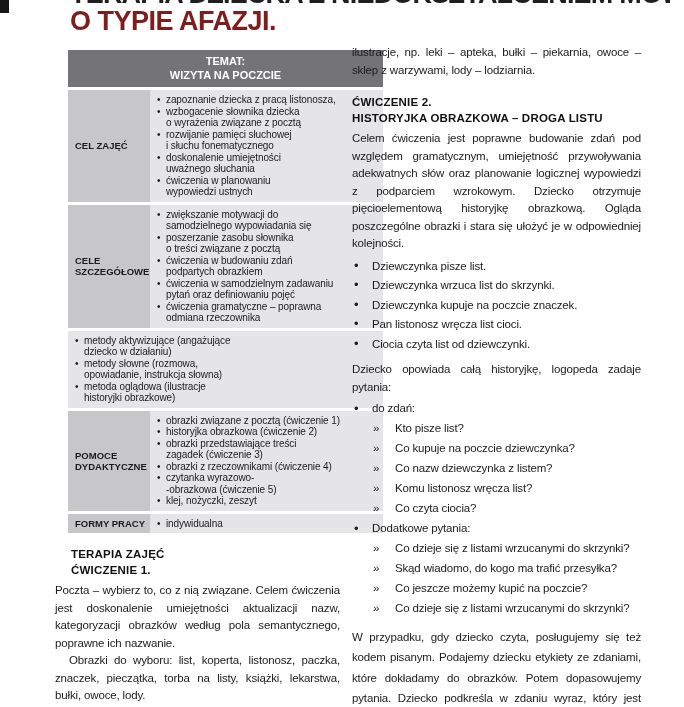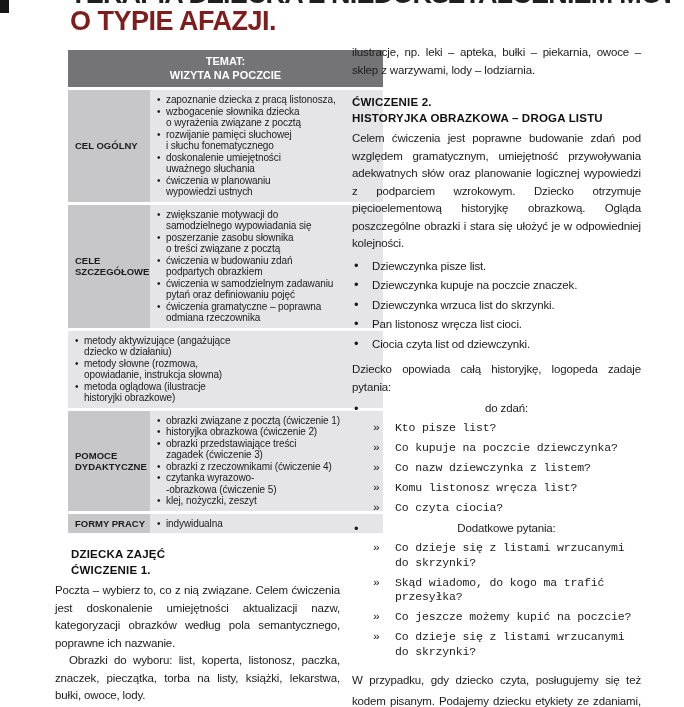--- a/index.html
+++ b/index.html
@@ -69,27 +69,27 @@
   .story-list { list-style:none; margin:6px 0 10px 0; padding:0; }
   .story-list li {
     position:relative; padding-left:20px; margin-bottom:5px;
     font-size:11.5px; line-height:14.5px; letter-spacing:-0.15px;
   }
   .story-list li::before { content:"\2022"; position:absolute; left:2px; font-size:13px; }
 
   .qgroups { margin-top:5px; }
   .qgroup-label {
     position:relative; padding-left:20px;
-    font-size:11.5px; line-height:15px; margin-bottom:5px; letter-spacing:-0.15px;text-align:center;
+    font-size:11.5px; line-height:15px; margin-bottom:5px; letter-spacing:-0.15px;
   }
   .qgroup-label::before { content:"\2022"; position:absolute; left:2px; font-size:13px; }
   .qlist { list-style:none; margin:0; padding:0; }
   .qlist li {
     position:relative; padding-left:43px; margin-bottom:5.5px;
-    font-size:11.5px; line-height:14.5px; letter-spacing:-0.15px;font-family:Liberation Mono, monospace;
+    font-size:11.5px; line-height:14.5px; letter-spacing:-0.15px;
   }
   .qlist li::before { content:"\00BB"; position:absolute; left:21px; }
 </style>
 </head>
 <body>
 
 <div class="page">
 
   <div class="corner-mark"></div>
 
@@ -99,21 +99,21 @@
   <h1 class="title-line2">O TYPIE AFAZJI.</h1>
 
   <div class="left-col">
 
     <div class="lesson-table">
       <div class="table-header">TEMAT:
 WIZYTA NA POCZCIE</div>
       <div class="trows">
 
       <div class="trow">
-            <div class="tlabel">CEL OGÓLNY</div>
+            <div class="tlabel">CEL ZAJĘĆ</div>
             <div class="tcontent">
               <ul>
 
               <li>zapoznanie dziecka z pracą listonosza,</li>
                 <li>wzbogacenie słownika dziecka
 o wyrażenia związane z pocztą</li>
                 <li>rozwijanie pamięci słuchowej
 i słuchu fonematycznego</li>
                 <li>doskonalenie umiejętności
 uważnego słuchania</li>
@@ -176,42 +176,42 @@
             <div class="tcontent">
               <ul>
 
               <li>indywidualna</li>
               </ul>
             </div>
           </div>
         </div>
     </div>
 
-    <div class="sec-heading mt-top">DZIECKA ZAJĘĆ</div>
+    <div class="sec-heading mt-top">TERAPIA ZAJĘĆ</div>
     <div class="sec-heading">ĆWICZENIE 1.</div>
 
     <p class="body-p mt-sm">Poczta – wybierz to, co z nią związane. Celem ćwiczenia jest doskonalenie umiejętności aktualizacji nazw, kategoryzacji obrazków według pola semantycznego, poprawne ich nazwanie.</p>
     <p class="body-p indent">Obrazki do wyboru: list, koperta, listonosz, paczka, znaczek, pieczątka, torba na listy, książki, lekarstwa, bułki, owoce, lody.</p>
 
   </div>
 
   <div class="right-col">
 
     <p class="body-p">ilustracje, np. leki – apteka, bułki – piekarnia, owoce – sklep z warzywami, lody – lodziarnia.</p>
 
     <div class="sec-heading mt-lg">ĆWICZENIE 2.</div>
     <div class="sec-heading">HISTORYJKA OBRAZKOWA – DROGA LISTU</div>
 
     <p class="body-p mt-sm">Celem ćwiczenia jest poprawne budowanie zdań pod względem gramatycznym, umiejętność przywoływania adekwatnych słów oraz planowanie logicznej wypowiedzi z podparciem wzrokowym. Dziecko otrzymuje pięcioelementową historyjkę obrazkową. Ogląda poszczególne obrazki i stara się ułożyć je w odpowiedniej kolejności.</p>
 
     <ul class="story-list">
 
     <li>Dziewczynka pisze list.</li>
+        <li>Dziewczynka wrzuca list do skrzynki.</li>
         <li>Dziewczynka kupuje na poczcie znaczek.</li>
-        <li>Dziewczynka wrzuca list do skrzynki.</li>
         <li>Pan listonosz wręcza list cioci.</li>
         <li>Ciocia czyta list od dziewczynki.</li>
       </ul>
 
     <p class="body-p">Dziecko opowiada całą historyjkę, logopeda zadaje pytania:</p>
 
     <div class="qgroups">
 
     <div class="qgroup">
           <div class="qgroup-label">do zdań:</div>

